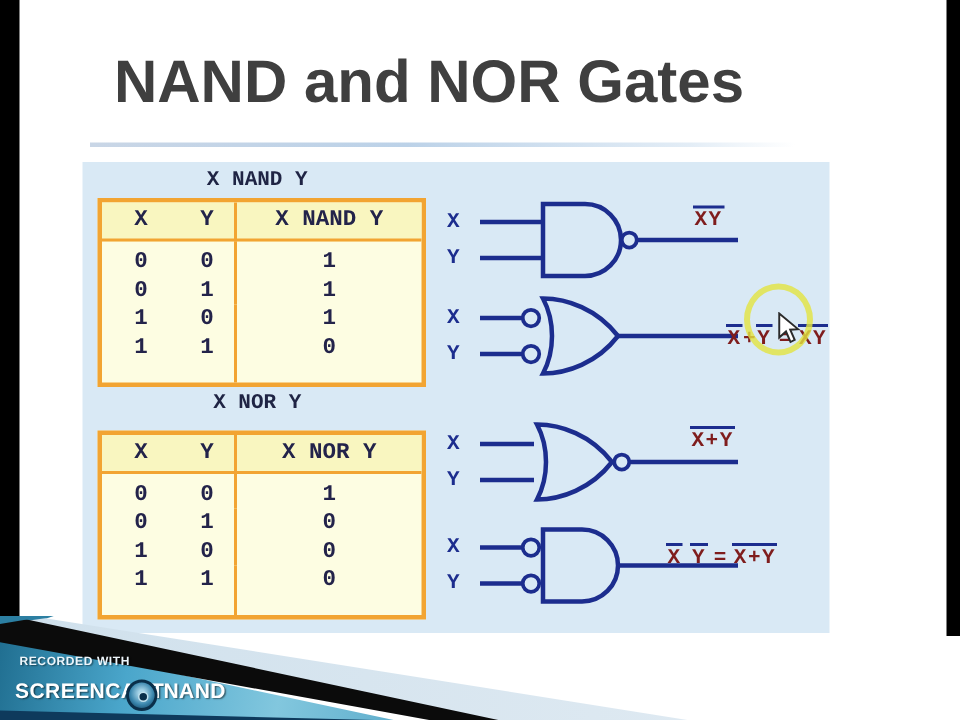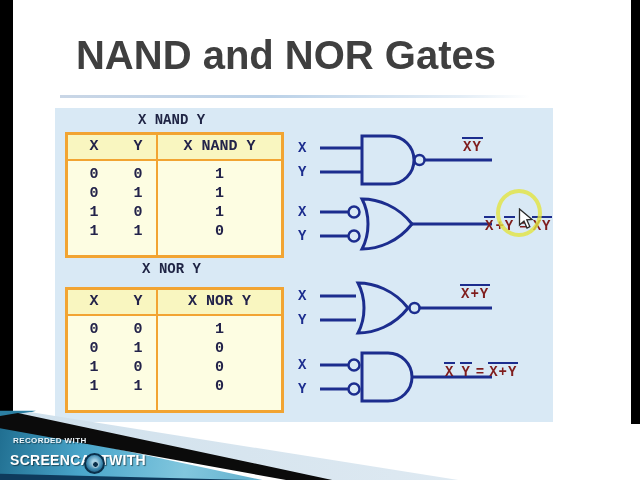--- a/index.html
+++ b/index.html
@@ -200,14 +200,14 @@
   <div class="layer teal-main"></div>
   <div class="layer teal-sliver"></div>
   <div class="layer pale-wedge"></div>
   <div class="layer black-stripe"></div>
   <div class="layer navy-strip"></div>
   <div class="wm-small">RECORDED WITH</div>
   <div class="wm-brand wm-left">SCREENCAST</div>
   <div class="wm-logo">
     <div class="wm-logo-dot"></div>
   </div>
-  <div class="wm-brand wm-right">WITH</div>
+  <div class="wm-brand wm-right">NAND</div>
 </div>
 
 </body></html>

